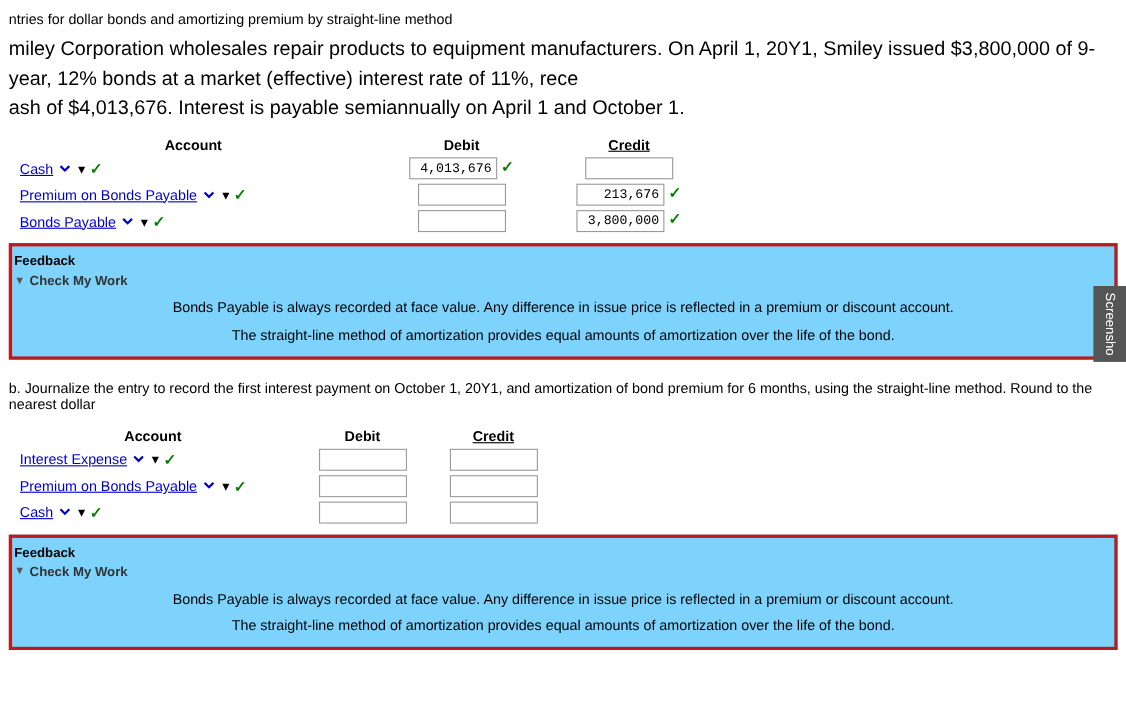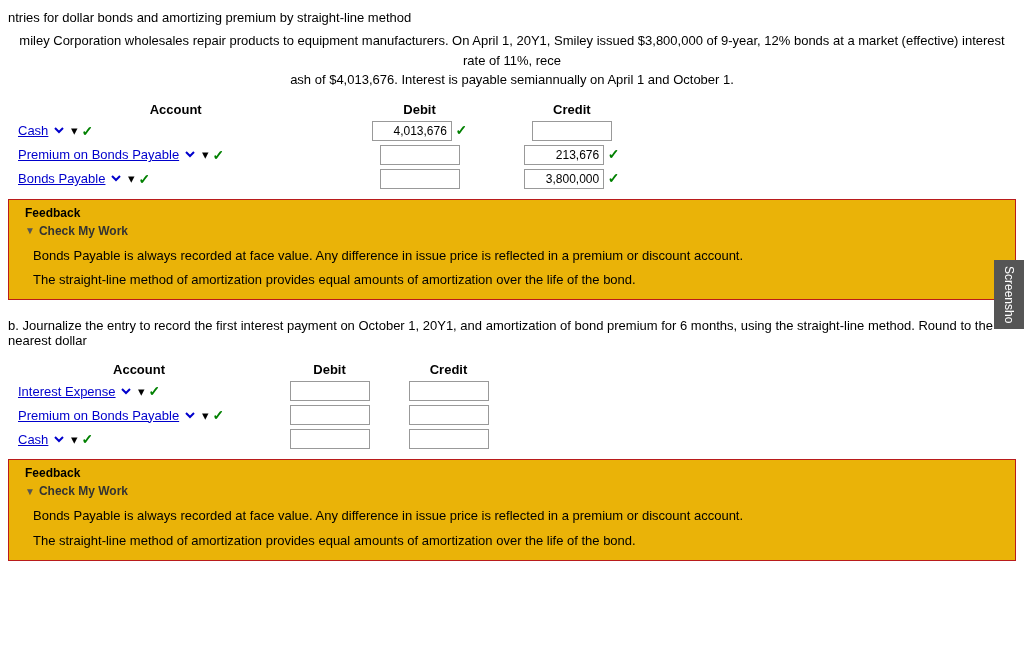--- a/index.html
+++ b/index.html
@@ -18,23 +18,22 @@
     .intro-line {
       padding: 2px 8px;
       font-size: 13px;
     }
     .intro-line a, .link-text {
       color: #000000;
       text-decoration: none;
     }
     .description-block {
       padding: 4px 8px;
-      font-size: 13px;
+      font-size: 18px;
       line-height: 1.5;
-      text-align: center;
     }
     .question-block {
       padding: 6px 8px;
       font-size: 13px;
     }
     .journal-table {
       width: 100%;
       border-collapse: collapse;
       margin-top: 6px;
     }
@@ -78,30 +77,31 @@
       text-decoration: underline;
       cursor: pointer;
       font-size: 13px;
     }
     input.entry-input {
       width: 80px;
       border: 1px solid #999;
       padding: 2px 4px;
       font-size: 12px;
       text-align: right;
+      font-family: Liberation Mono, monospace;
     }
     .check-green {
       color: green;
       font-size: 14px;
       font-weight: bold;
     }
     .feedback-bar {
-      background: #eab308;
-      border: 1px solid #b91c1c;
-      padding: 6px 16px;
+      background: #7dd3fc;
+      border: 3px solid #b91c1c;
+      padding: 6px 2px;
       margin: 8px 0 0 0;
       font-size: 13px;
     }
     .feedback-label {
       font-weight: bold;
       font-size: 12px;
       margin-bottom: 4px;
     }
     .check-my-work {
       font-size: 12px;
@@ -114,38 +114,39 @@
       margin-bottom: 6px;
     }
     .triangle-icon {
       font-size: 10px;
       color: #555;
     }
     .feedback-content {
       padding: 2px 8px;
       font-size: 13px;
       line-height: 1.6;
+      text-align: center;
     }
     .screenshot-btn {
       position: absolute;
       right: 0;
       top: 260px;
       background: #555;
       color: #fff;
       padding: 6px 8px;
       font-size: 12px;
       border: none;
       cursor: pointer;
       writing-mode: vertical-rl;
       text-orientation: mixed;
       z-index: 10;
     }
     .col-account { width: 220px; }
     .col-debit { width: 90px; }
-    .col-credit { width: 90px; }
+    .col-credit { width: 90px; text-decoration: underline; }
   </style>
 </head>
 <body>
 
 <div class="page-container">
 
   <button class="screenshot-btn">Screensho</button>
 
   <div class="intro-line">
     <span>ntries for dollar </span><span class="link-text">bonds</span><span> and amortizing </span><span class="link-text">premium</span><span> by straight-line method</span>

